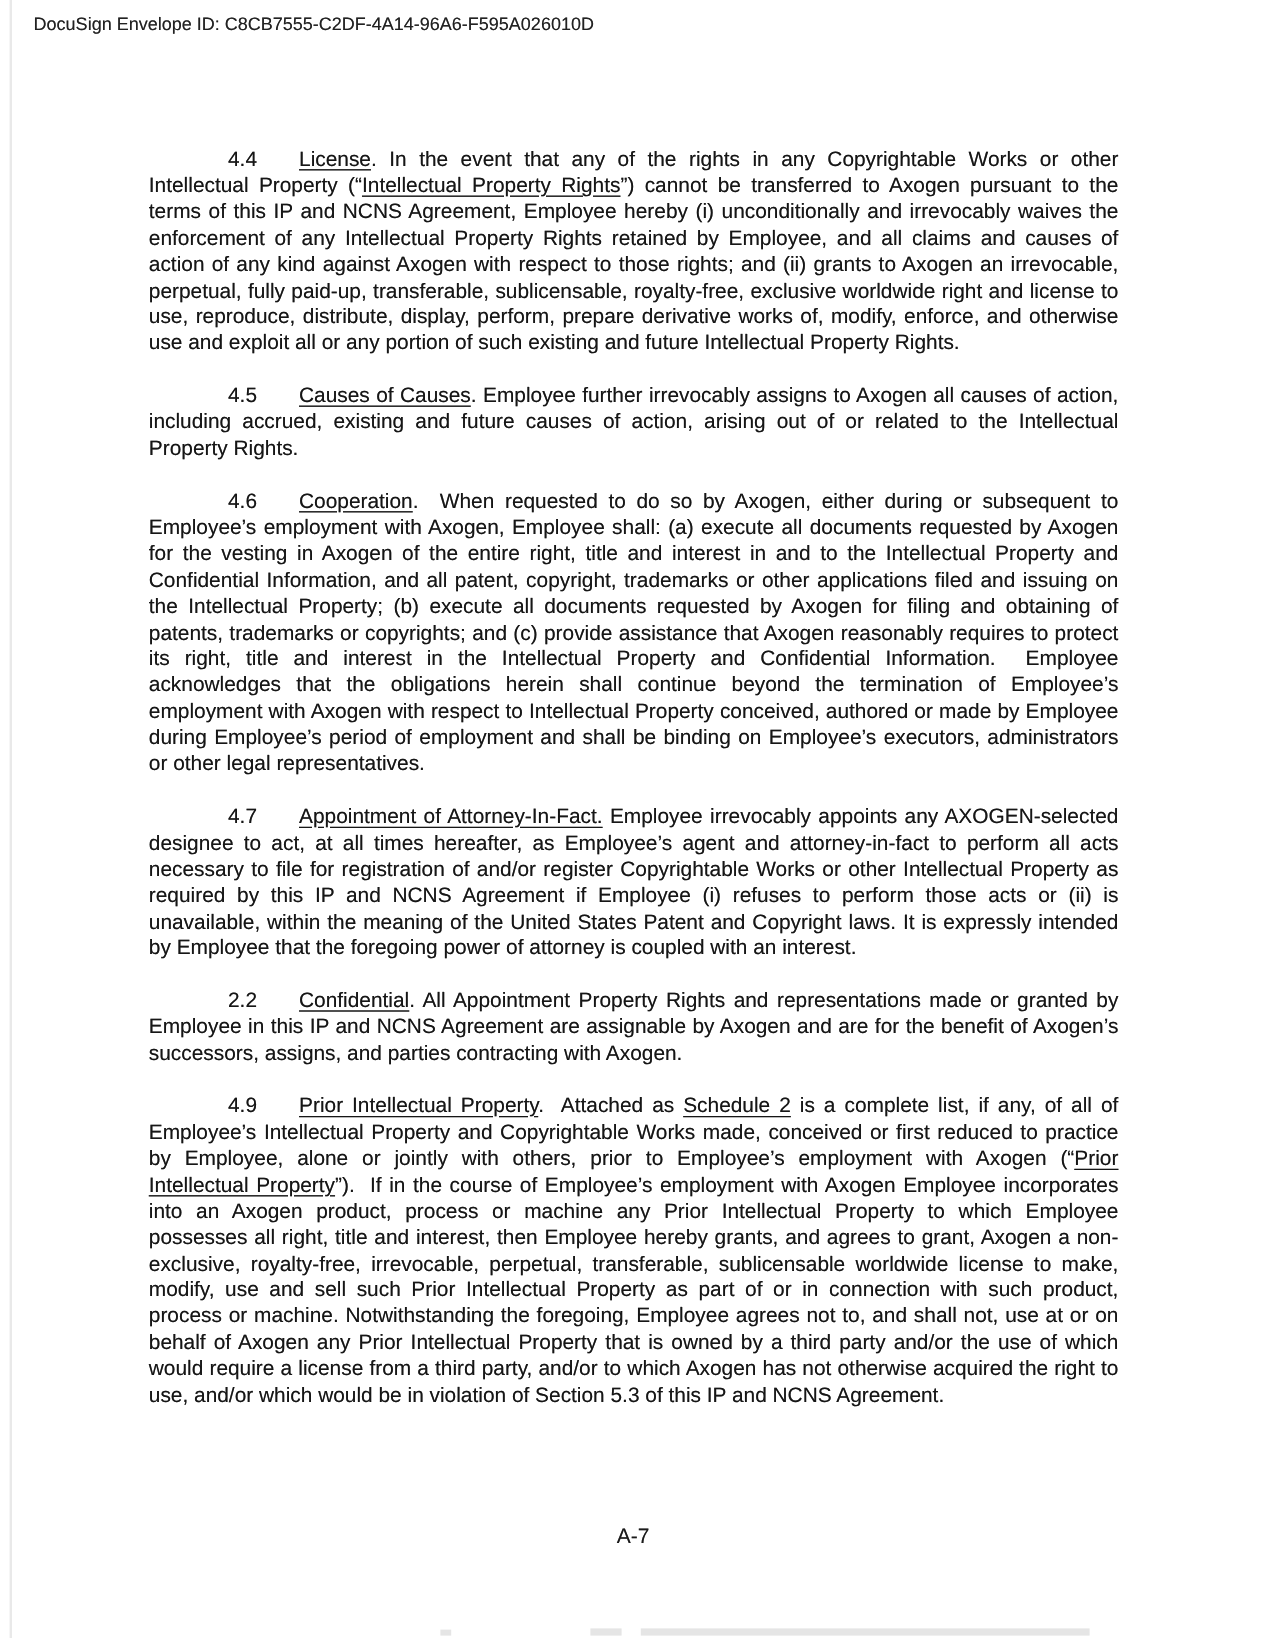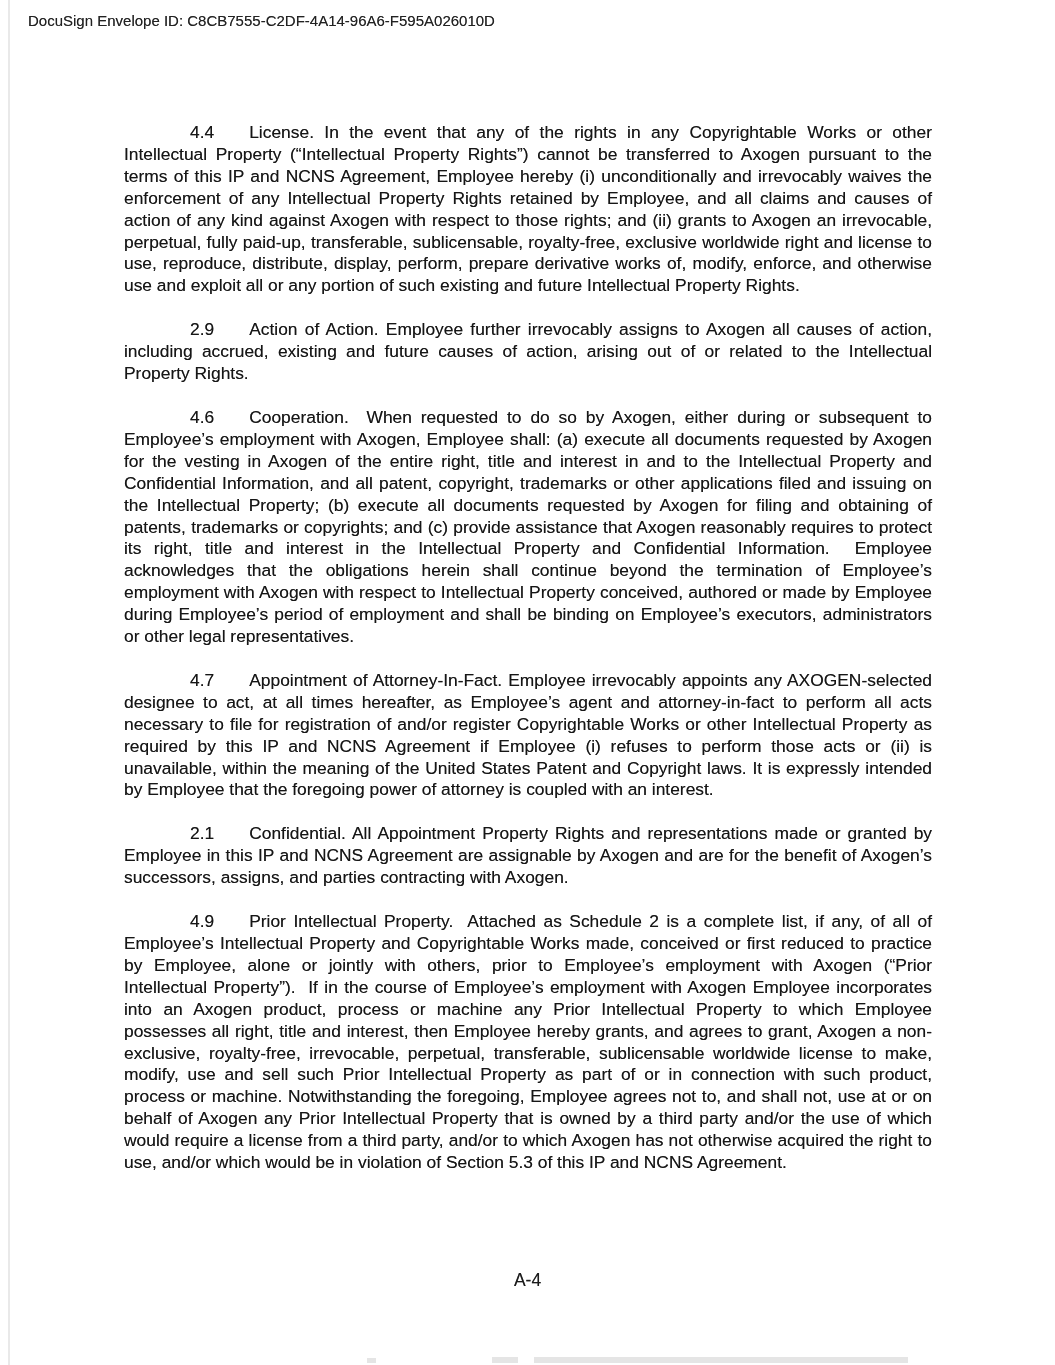--- a/index.html
+++ b/index.html
@@ -29,45 +29,45 @@
   .para {
     margin: 0 0 22px 0;
     font-size: 17.4px;
     line-height: 21.9px;
     text-align: justify;
     text-indent: 66px;
     color: #161616;
     text-shadow: 0 0 0.5px rgba(0,0,0,0.55);
   }
   .tabsp { display: inline-block; width: 35px; }
-  .u { text-underline-offset: 2.5px; }
+  .u { text-decoration: underline; text-underline-offset: 2.5px; }
   .page-number {
     position: absolute; top: 1270px; left: 0;
     width: 100%; text-align: center;
     font-size: 17.5px; color: #1b1b1b;
     text-shadow: 0 0 0.4px rgba(0,0,0,0.5);
   }
   .artifact { position: absolute; background: #e5e5e5; }
   .artifact-dot  { left: 367px; top: 1358px; width: 9px;   height: 5px; }
   .artifact-bar1 { left: 492px; top: 1357px; width: 26px;  height: 6px; }
   .artifact-bar2 { left: 534px; top: 1357px; width: 374px; height: 6px; }
 </style>
 </head>
 <body>
 
 <div class="scan-edge-line"></div>
 
 <div class="envelope-line">DocuSign Envelope ID: C8CB7555-C2DF-4A14-96A6-F595A026010D</div>
 
 <div class="doc-body">
     <p class="para"><span>4.4</span><span class="tabsp"></span><span class="u">License</span><span>. In the event that any of the rights in any Copyrightable Works or other Intellectual Property (“</span><span class="u">Intellectual Property Rights</span><span>”) cannot be transferred to Axogen pursuant to the terms of this IP and NCNS Agreement, Employee hereby (i) unconditionally and irrevocably waives the enforcement of any Intellectual Property Rights retained by Employee, and all claims and causes of action of any kind against Axogen with respect to those rights; and (ii) grants to Axogen an irrevocable, perpetual, fully paid-up, transferable, sublicensable, royalty-free, exclusive worldwide right and license to use, reproduce, distribute, display, perform, prepare derivative works of, modify, enforce, and otherwise use and exploit all or any portion of such existing and future Intellectual Property Rights.</span></p>
-    <p class="para"><span>2.9</span><span class="tabsp"></span><span class="u">Action of Action</span><span>. Employee further irrevocably assigns to Axogen all causes of action, including accrued, existing and future causes of action, arising out of or related to the Intellectual Property Rights.</span></p>
+    <p class="para"><span>4.5</span><span class="tabsp"></span><span class="u">Causes of Causes</span><span>. Employee further irrevocably assigns to Axogen all causes of action, including accrued, existing and future causes of action, arising out of or related to the Intellectual Property Rights.</span></p>
     <p class="para"><span>4.6</span><span class="tabsp"></span><span class="u">Cooperation</span><span>.&nbsp; When requested to do so by Axogen, either during or subsequent to Employee’s employment with Axogen, Employee shall: (a) execute all documents requested by Axogen for the vesting in Axogen of the entire right, title and interest in and to the Intellectual Property and Confidential Information, and all patent, copyright, trademarks or other applications filed and issuing on the Intellectual Property; (b) execute all documents requested by Axogen for filing and obtaining of patents, trademarks or copyrights; and (c) provide assistance that Axogen reasonably requires to protect its right, title and interest in the Intellectual Property and Confidential Information.&nbsp; Employee acknowledges that the obligations herein shall continue beyond the termination of Employee’s employment with Axogen with respect to Intellectual Property conceived, authored or made by Employee during Employee’s period of employment and shall be binding on Employee’s executors, administrators or other legal representatives.</span></p>
     <p class="para"><span>4.7</span><span class="tabsp"></span><span class="u">Appointment of Attorney-In-Fact.</span><span> Employee irrevocably appoints any AXOGEN-selected designee to act, at all times hereafter, as Employee’s agent and attorney-in-fact to perform all acts necessary to file for registration of and/or register Copyrightable Works or other Intellectual Property as required by this IP and NCNS Agreement if Employee (i) refuses to perform those acts or (ii) is unavailable, within the meaning of the United States Patent and Copyright laws. It is expressly intended by Employee that the foregoing power of attorney is coupled with an interest.</span></p>
-    <p class="para"><span>2.1</span><span class="tabsp"></span><span class="u">Confidential</span><span>. All Appointment Property Rights and representations made or granted by Employee in this IP and NCNS Agreement are assignable by Axogen and are for the benefit of Axogen’s successors, assigns, and parties contracting with Axogen.</span></p>
+    <p class="para"><span>2.2</span><span class="tabsp"></span><span class="u">Confidential</span><span>. All Appointment Property Rights and representations made or granted by Employee in this IP and NCNS Agreement are assignable by Axogen and are for the benefit of Axogen’s successors, assigns, and parties contracting with Axogen.</span></p>
     <p class="para"><span>4.9</span><span class="tabsp"></span><span class="u">Prior Intellectual Property</span><span>.&nbsp; Attached as </span><span class="u">Schedule 2</span><span> is a complete list, if any, of all of Employee’s Intellectual Property and Copyrightable Works made, conceived or first reduced to practice by Employee, alone or jointly with others, prior to Employee’s employment with Axogen (“</span><span class="u">Prior Intellectual Property</span><span>”).&nbsp; If in the course of Employee’s employment with Axogen Employee incorporates into an Axogen product, process or machine any Prior Intellectual Property to which Employee possesses all right, title and interest, then Employee hereby grants, and agrees to grant, Axogen a non-exclusive, royalty-free, irrevocable, perpetual, transferable, sublicensable worldwide license to make, modify, use and sell such Prior Intellectual Property as part of or in connection with such product, process or machine. Notwithstanding the foregoing, Employee agrees not to, and shall not, use at or on behalf of Axogen any Prior Intellectual Property that is owned by a third party and/or the use of which would require a license from a third party, and/or to which Axogen has not otherwise acquired the right to use, and/or which would be in violation of Section 5.3 of this IP and NCNS Agreement.</span></p>
   </div>
 
-<div class="page-number">A-4</div>
+<div class="page-number">A-7</div>
 
 <div class="artifact artifact-dot"></div>
 <div class="artifact artifact-bar1"></div>
 <div class="artifact artifact-bar2"></div>
 
 </body></html>

